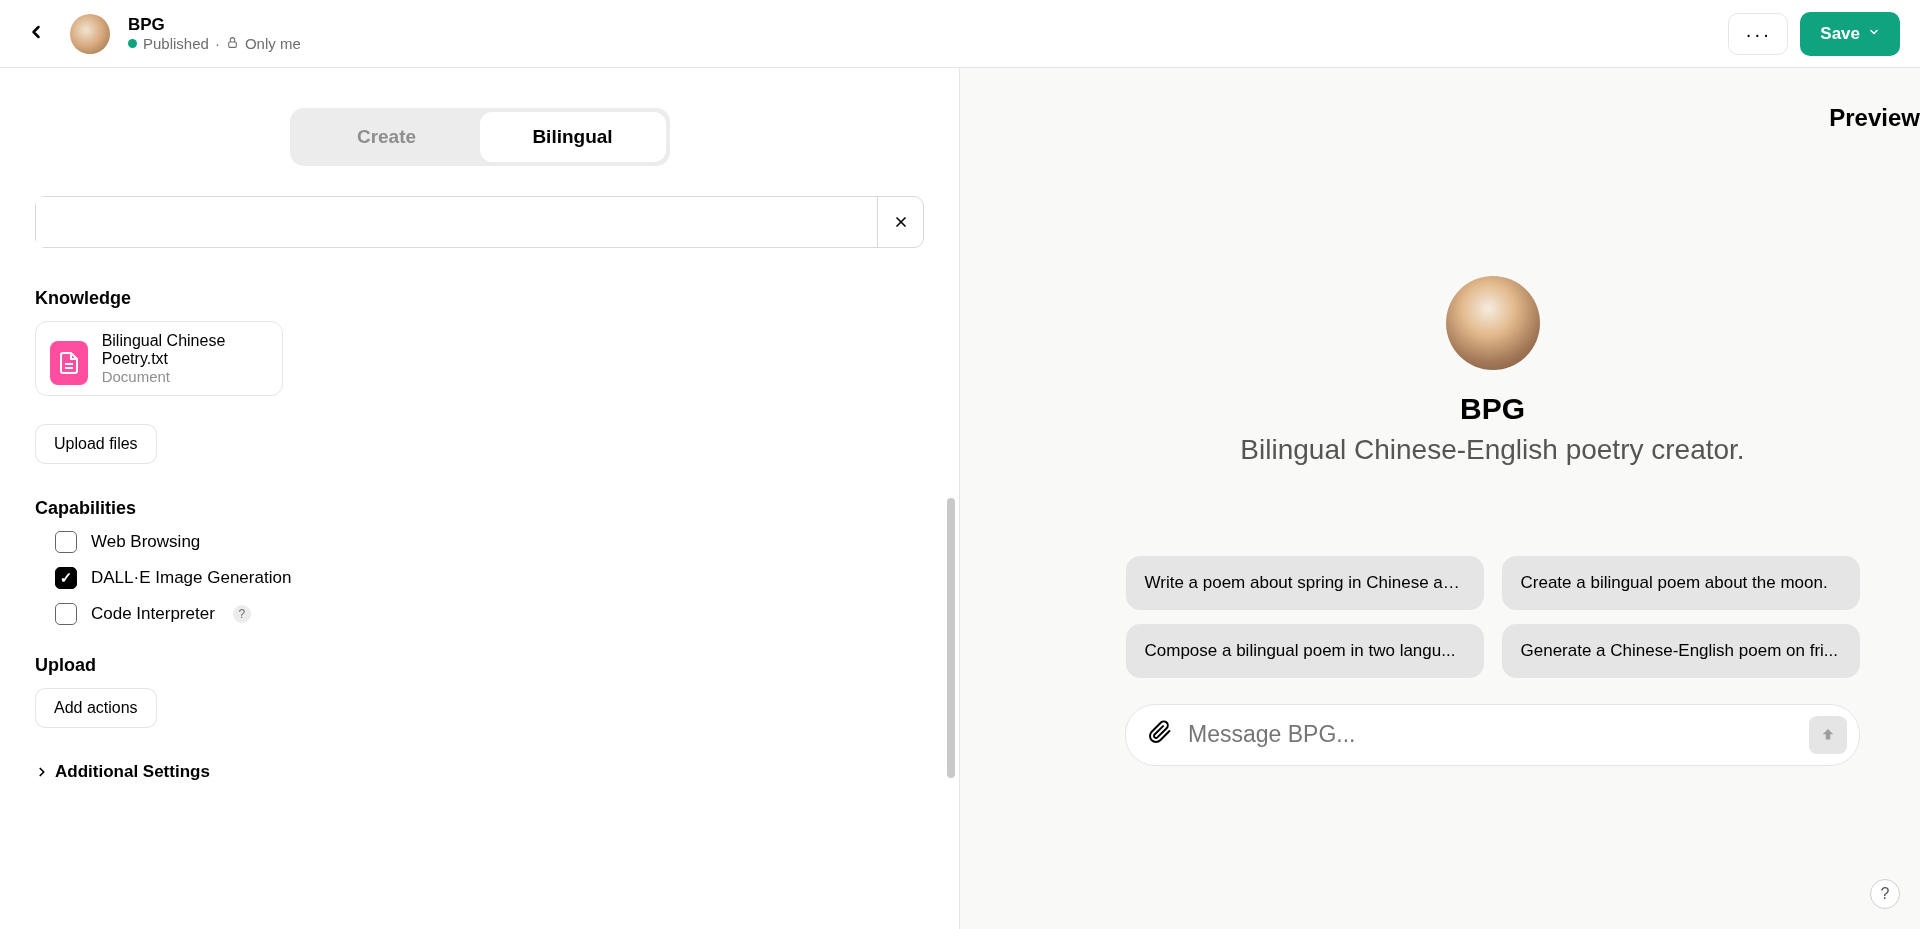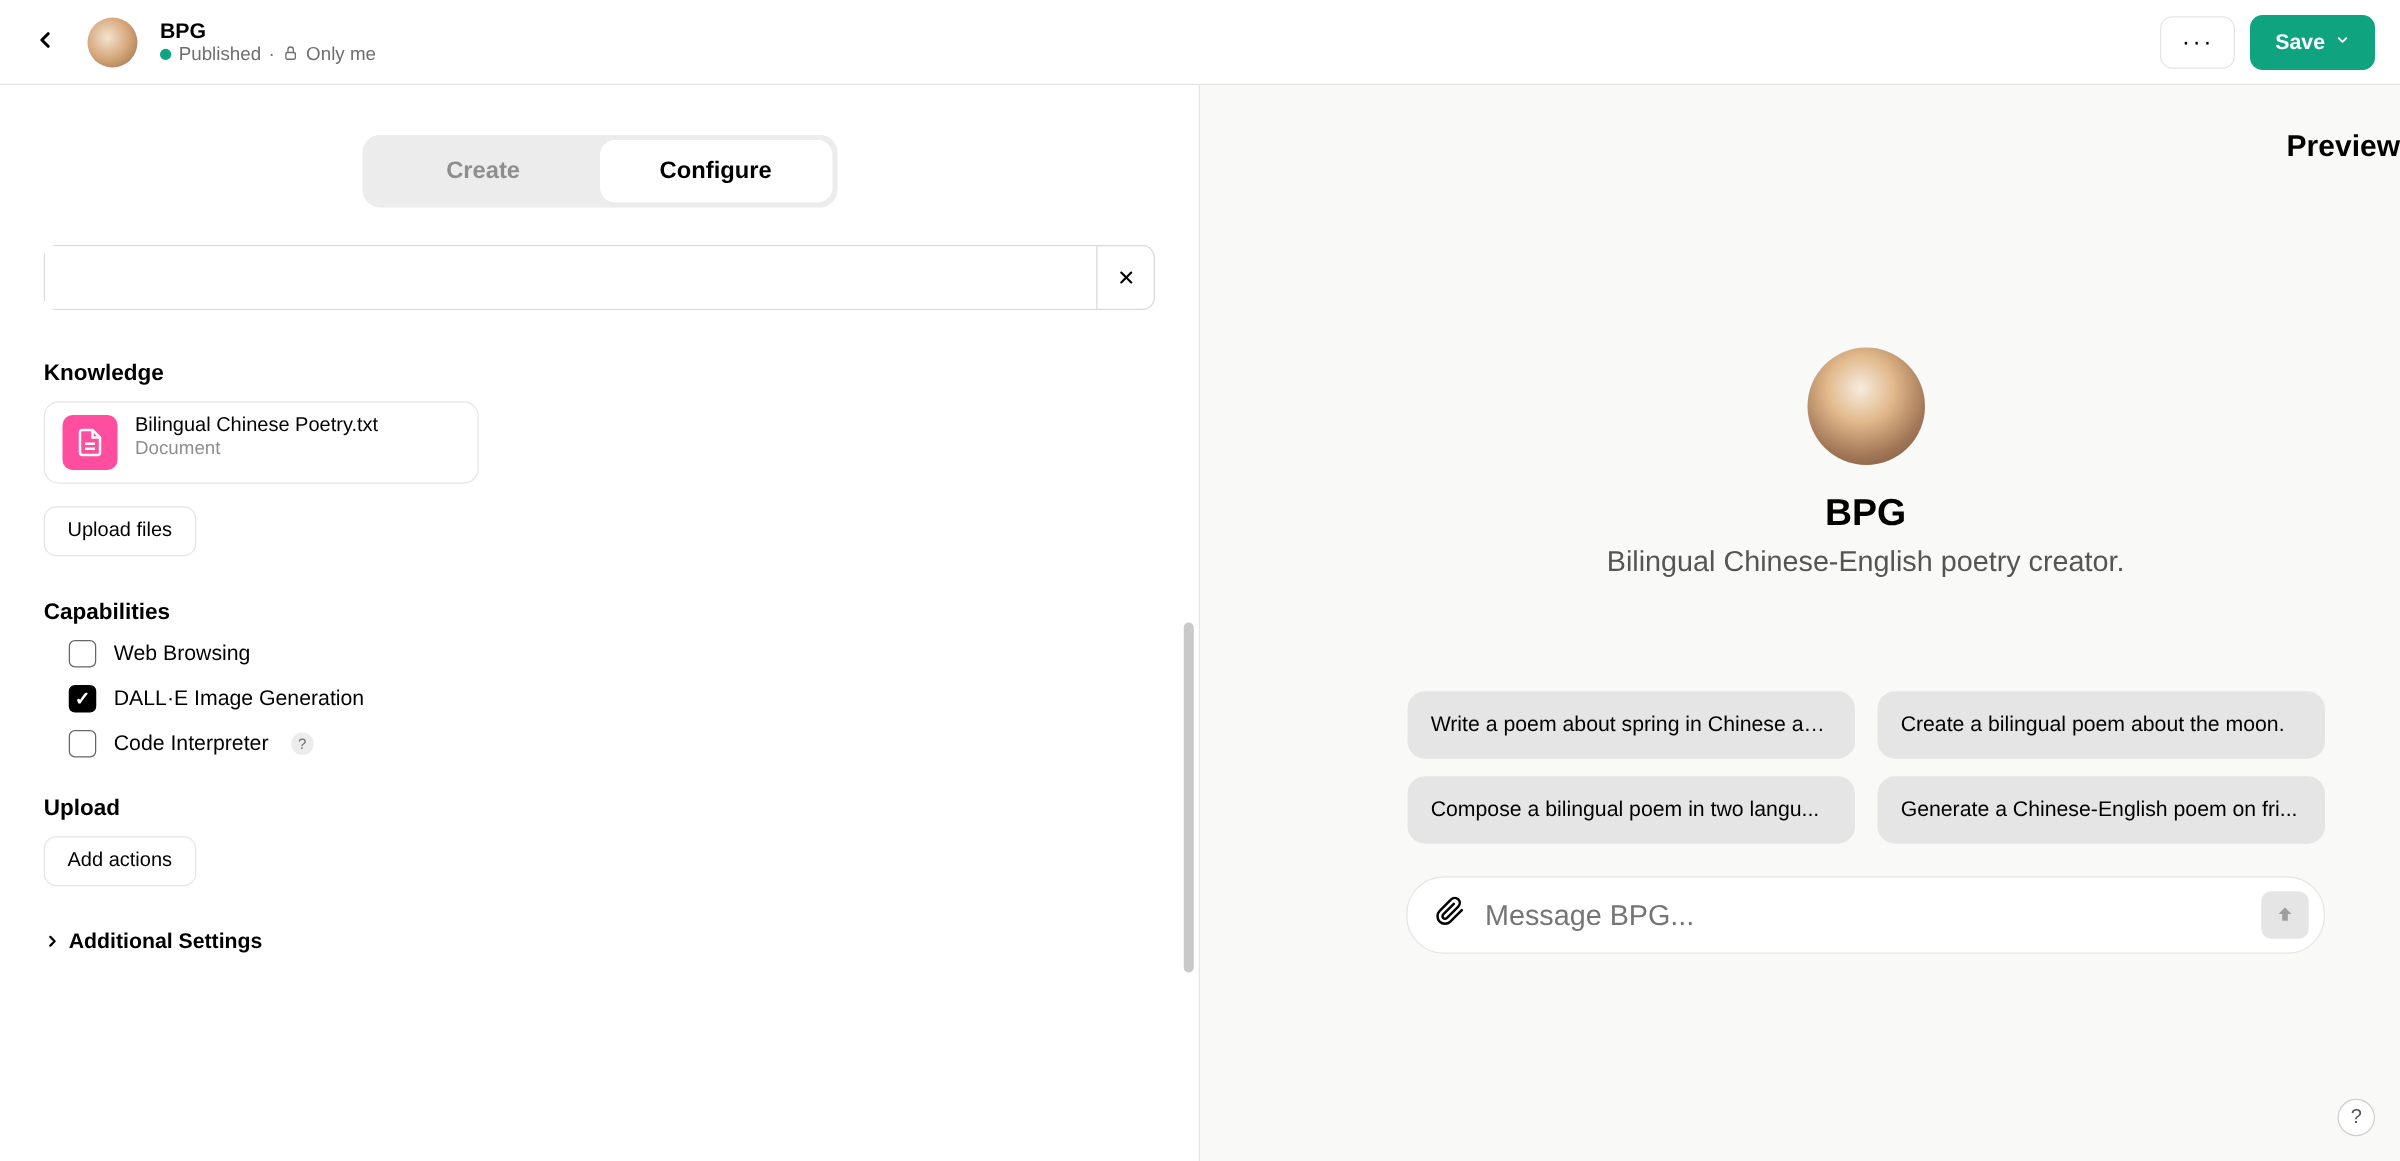--- a/index.html
+++ b/index.html
@@ -26,21 +26,21 @@
 .tab-switch { display: flex; background: #ececec; border-radius: 14px; padding: 4px; width: 380px; margin: 0 auto 30px auto; }
 .tab { flex: 1; text-align: center; padding: 14px 0; font-size: 19px; font-weight: 600; border-radius: 12px; cursor: pointer; color: #8e8e8e; }
 .tab.active { background: #fff; color: #000; }
 
 .starter-input { border: 1px solid #d9d9d9; border-radius: 10px; height: 52px; display: flex; align-items: center; margin-bottom: 40px; }
 .starter-field { flex: 1; border: none; outline: none; height: 100%; padding: 0 16px; font-size: 16px; }
 .starter-clear { width: 46px; height: 100%; border-left: 1px solid #d9d9d9; display: flex; align-items: center; justify-content: center; font-size: 20px; cursor: pointer; }
 
 .section-label { font-size: 18px; font-weight: 600; margin-bottom: 12px; }
 
-.file-chip { border: 1px solid #e5e5e5; border-radius: 12px; padding: 10px 14px; display: flex; align-items: flex-start; gap: 14px; width: 348px; margin-bottom: 18px; }
+.file-chip { border: 1px solid #e5e5e5; border-radius: 12px; padding: 10px 14px; display: flex; align-items: flex-end; gap: 14px; width: 248px; margin-bottom: 28px; }
 .file-icon { width: 44px; height: 44px; border-radius: 8px; background: #ff4da0; display: flex; align-items: center; justify-content: center; color: #fff; }
 .file-icon svg { width: 24px; height: 24px; }
 .file-info { display: flex; flex-direction: column; }
 .file-name { font-size: 16px; font-weight: 500; }
 .file-type { font-size: 15px; color: #8e8e8e; }
 
 .btn-outline { border: 1px solid #e5e5e5; background: #fff; border-radius: 10px; padding: 10px 18px; font-size: 16px; font-weight: 500; cursor: pointer; }
 
 .capabilities { margin-top: 34px; }
 .cap-row { display: flex; align-items: center; gap: 14px; margin-bottom: 14px; padding-left: 20px; }
@@ -51,21 +51,21 @@
 .help-badge { width: 18px; height: 18px; border-radius: 50%; background: #ececec; color: #6e6e6e; font-size: 12px; display: flex; align-items: center; justify-content: center; margin-left: 4px; }
 
 .actions-section { margin-top: 30px; }
 .additional { margin-top: 34px; display: flex; align-items: center; gap: 6px; font-size: 17px; font-weight: 600; cursor: pointer; }
 .scrollbar-fake { position: absolute; right: 4px; top: 430px; width: 8px; height: 280px; background: #c9c9c9; border-radius: 4px; }
 
 .preview-title { text-align: center; font-size: 24px; font-weight: 700; padding: 36px 0 20px 0; }
 .preview-body { flex: 1; display: flex; flex-direction: column; align-items: center; justify-content: center; padding: 0 60px 40px 60px; }
 .avatar-large { width: 94px; height: 94px; border-radius: 50%; background: radial-gradient(circle at 45% 35%, #f6ece0, #e2b98b, #a37858, #6b4e38); margin-bottom: 22px; }
 .preview-name { font-size: 30px; font-weight: 700; margin-bottom: 8px; }
-.preview-desc { font-size: 23px; color: #555; text-align: center; margin-bottom: 90px; }
+.preview-desc { font-size: 28px; color: #555; text-align: center; margin-bottom: 90px; }
 .starter-grid { display: grid; grid-template-columns: repeat(2, 358px); gap: 14px 18px; margin-bottom: 26px; justify-content: center; }
 .starter-pill { background: #e5e5e5; border: 1px solid #e5e5e5; border-radius: 14px; padding: 16px 18px; font-size: 17px; text-align: left; cursor: pointer; white-space: nowrap; overflow: hidden; text-overflow: ellipsis; }
 .chat-input { width: 735px; background: #fff; border: 1px solid #e5e5e5; border-radius: 30px; height: 62px; display: flex; align-items: center; padding: 0 12px 0 22px; gap: 16px; }
 .attach-icon { font-size: 24px; cursor: pointer; }
 .chat-field { flex: 1; border: none; outline: none; font-size: 23px; color: #8e8e8e; background: transparent; }
 .send-btn { width: 38px; height: 38px; border-radius: 8px; background: #e5e5e5; display: flex; align-items: center; justify-content: center; color: #9e9e9e; cursor: pointer; }
 .help-float { position: absolute; right: 20px; bottom: 20px; width: 30px; height: 30px; border: 1px solid #d0d0d0; border-radius: 50%; display: flex; align-items: center; justify-content: center; font-size: 16px; color: #555; cursor: pointer; background: #fff; }
 </style>
 </head>
 <body>
@@ -105,21 +105,21 @@
       </span>
     </button>
   </div>
 </div>
 
 <div class="main">
   <div class="left-panel">
 
     <div class="tab-switch">
       <div class="tab">Create</div>
-      <div class="tab active">Configure</div>
+      <div class="tab active">Bilingual</div>
     </div>
 
     <div class="starter-input">
       <input class="starter-field" type="text" style="">
       <div class="starter-clear">
         <svg width="16" height="16" viewBox="0 0 24 24" fill="none" stroke="currentColor" stroke-width="2.5" stroke-linecap="round">
             <line x1="18" y1="6" x2="6" y2="18"></line>
             <line x1="6" y1="6" x2="18" y2="18"></line>
           </svg>
       </div>

